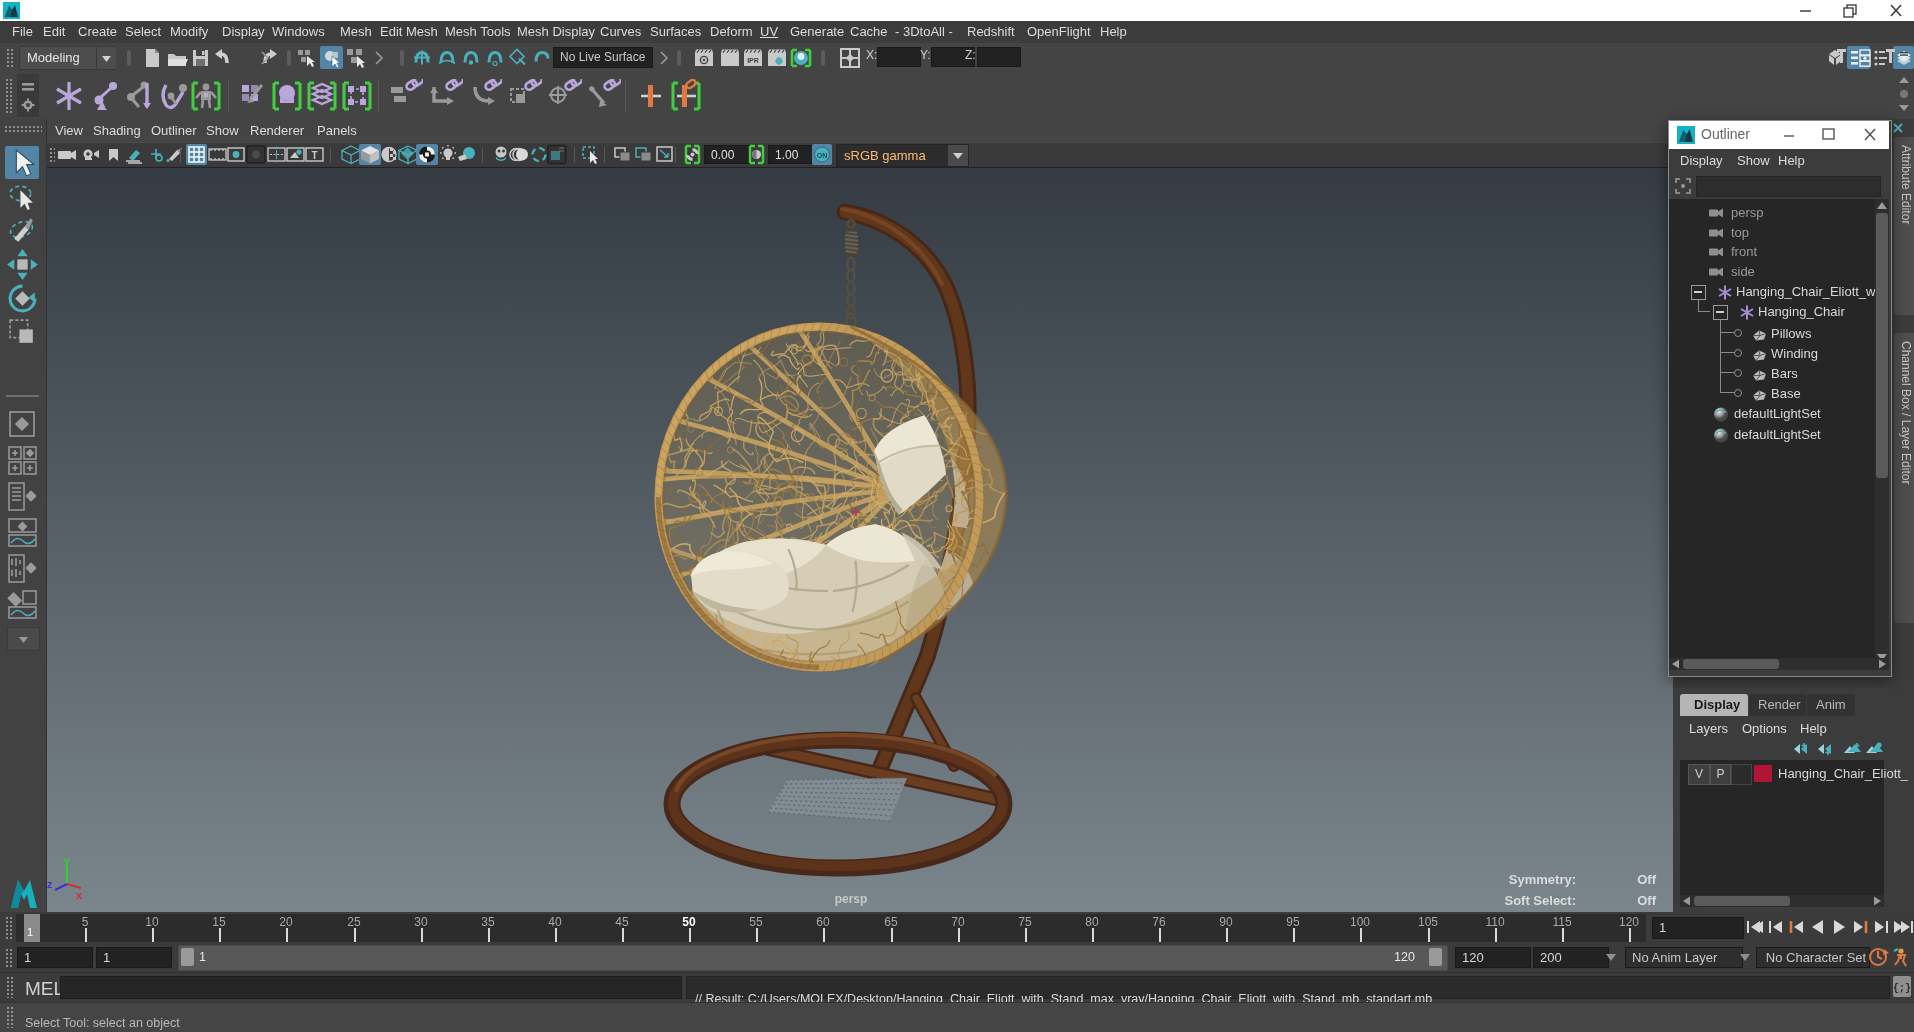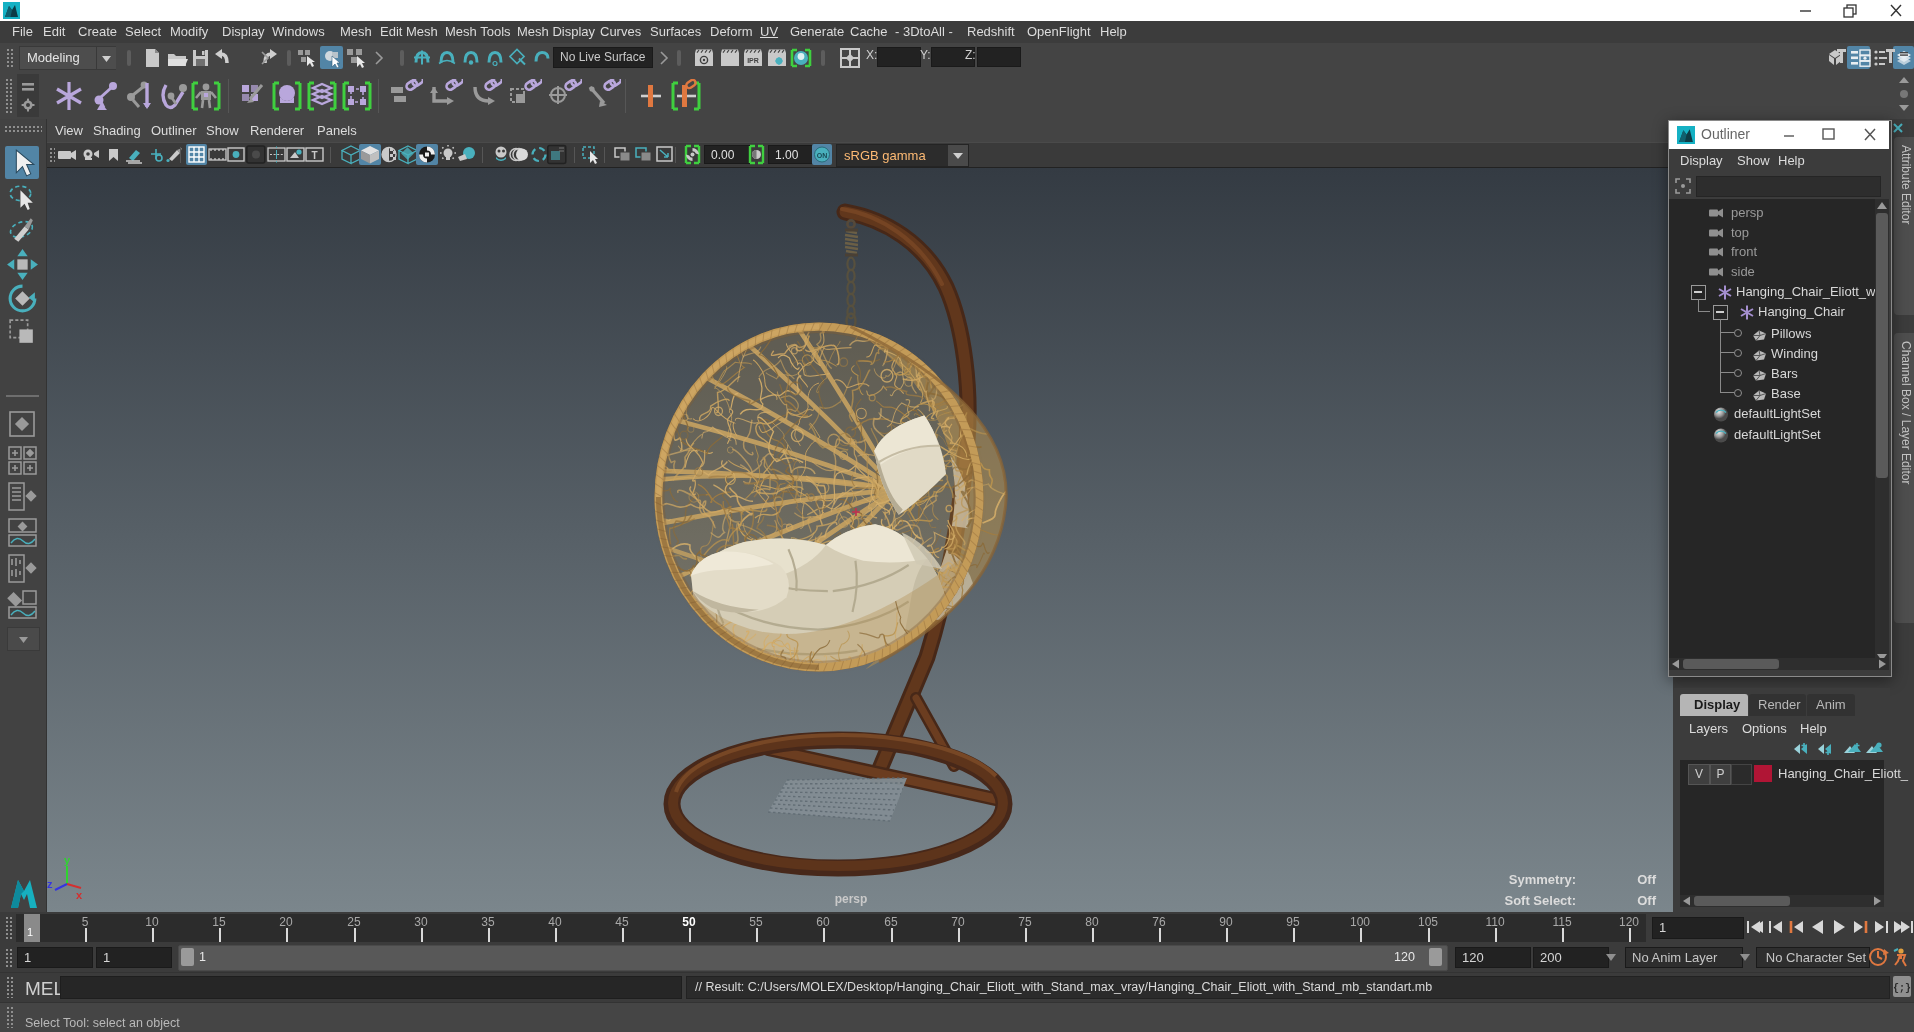--- a/index.html
+++ b/index.html
@@ -1810,21 +1810,21 @@
         <path d="M17 3 L22 7 L16 9 Z" fill="#e07840"></path>
  <circle cx="34" cy="5" r="2.6" fill="#e0a040"></circle>
         <path d="M30 9 L38 9 L36 15 L39 20 M33 9 L31 15 L28 19 M34 9 L34 13" stroke="#e07840" stroke-width="2" fill="none"></path>
         <path d="M27 5 L31 3" stroke="#49b0bd" stroke-width="2"></path>
 </svg>
       <div class="abs" style="left:0;top:60px;width:1914px;height:30px;background:#3b3b3b;border-top:1px solid #333;"></div>
       <div class="abs dots" style="left:6px;top:64px;width:8px;height:22px;"></div>
       <span class="abs" style="left:25px;top:66px;font-size:19px;color:#cfcfcf;">MEL</span>
       <div class="abs" style="left:60px;top:64px;width:620px;height:21px;background:#262626;border:1px solid #1e1e1e;"></div>
       <div class="abs" style="left:686px;top:64px;width:1202px;height:21px;background:#2b2b2b;border:1px solid #222;">
-        <span class="abs" style="left:8px;top:0;font-size:12.5px;line-height:21px;color:#dadada;white-space:nowrap;">// Result: C:/Users/MOLEX/Desktop/Hanging_Chair_Eliott_with_Stand_max_vray/Hanging_Chair_Eliott_with_Stand_mb_standart.mb</span>
+        <span class="abs" style="left:8px;top:12px;font-size:12.5px;line-height:21px;color:#dadada;white-space:nowrap;">// Result: C:/Users/MOLEX/Desktop/Hanging_Chair_Eliott_with_Stand_max_vray/Hanging_Chair_Eliott_with_Stand_mb_standart.mb</span>
       </div>
       <svg class="abs" style="left:1892px;top:63px" width="20" height="23" viewBox="0 0 20 23">
  <rect x="1" y="1" width="18" height="21" rx="2" fill="#8f8f8f"></rect>
  <text x="10" y="16" font-size="10" font-weight="bold" fill="#2b2b2b" text-anchor="middle" font-family="Liberation Mono">{;}</text>
 </svg>
       <div class="abs" style="left:0;top:90px;width:1914px;height:30px;background:#454545;border-top:1px solid #333;"></div>
       <div class="abs dots" style="left:6px;top:94px;width:8px;height:22px;"></div>
       <span class="abs" style="left:25px;top:104px;font-size:12.5px;color:#b9b9b9;">Select Tool: select an object</span>
     </div>
   </div>

